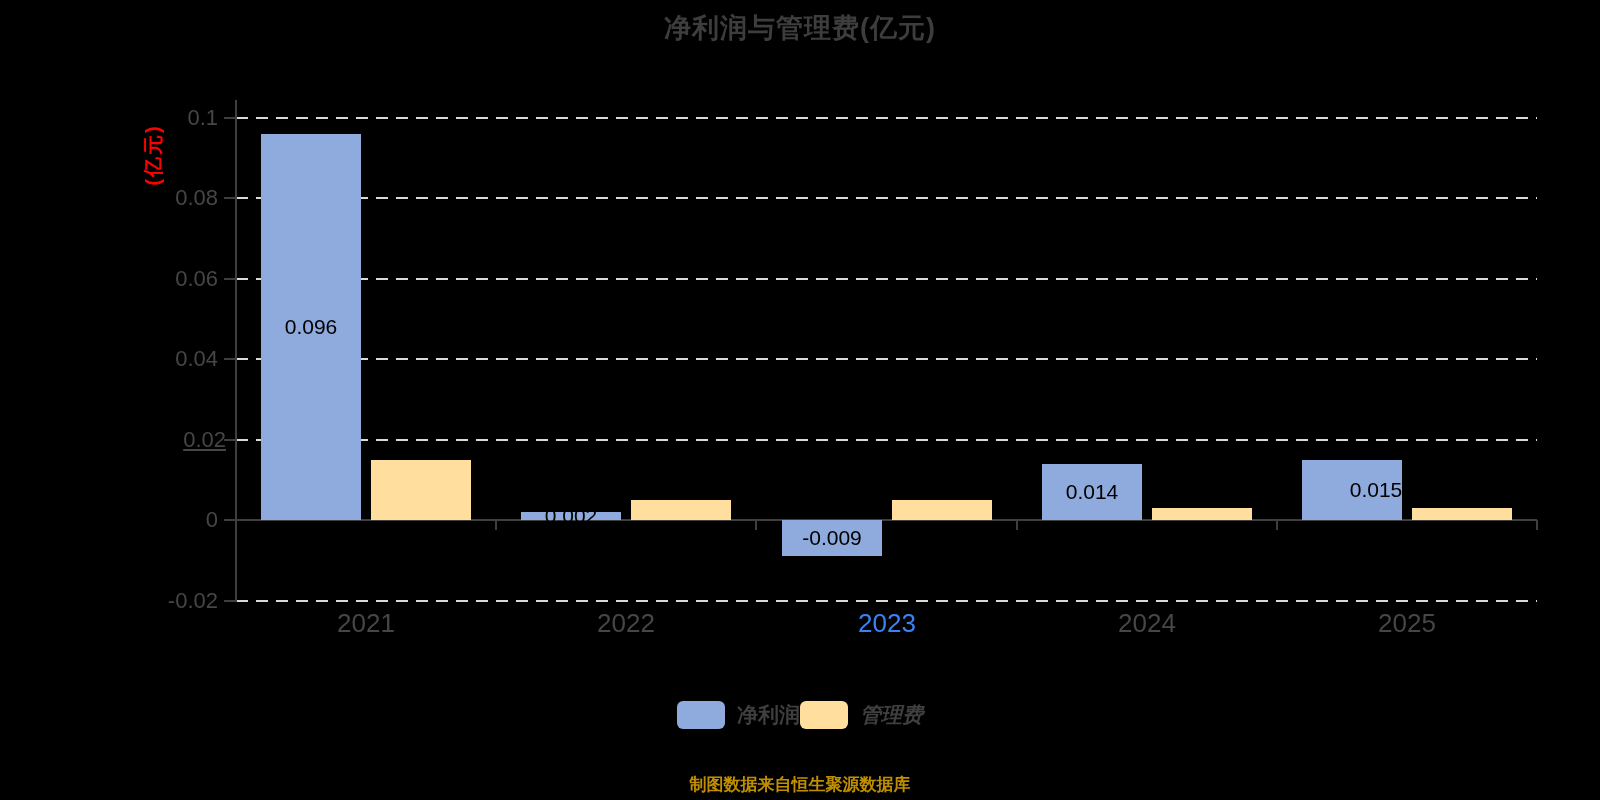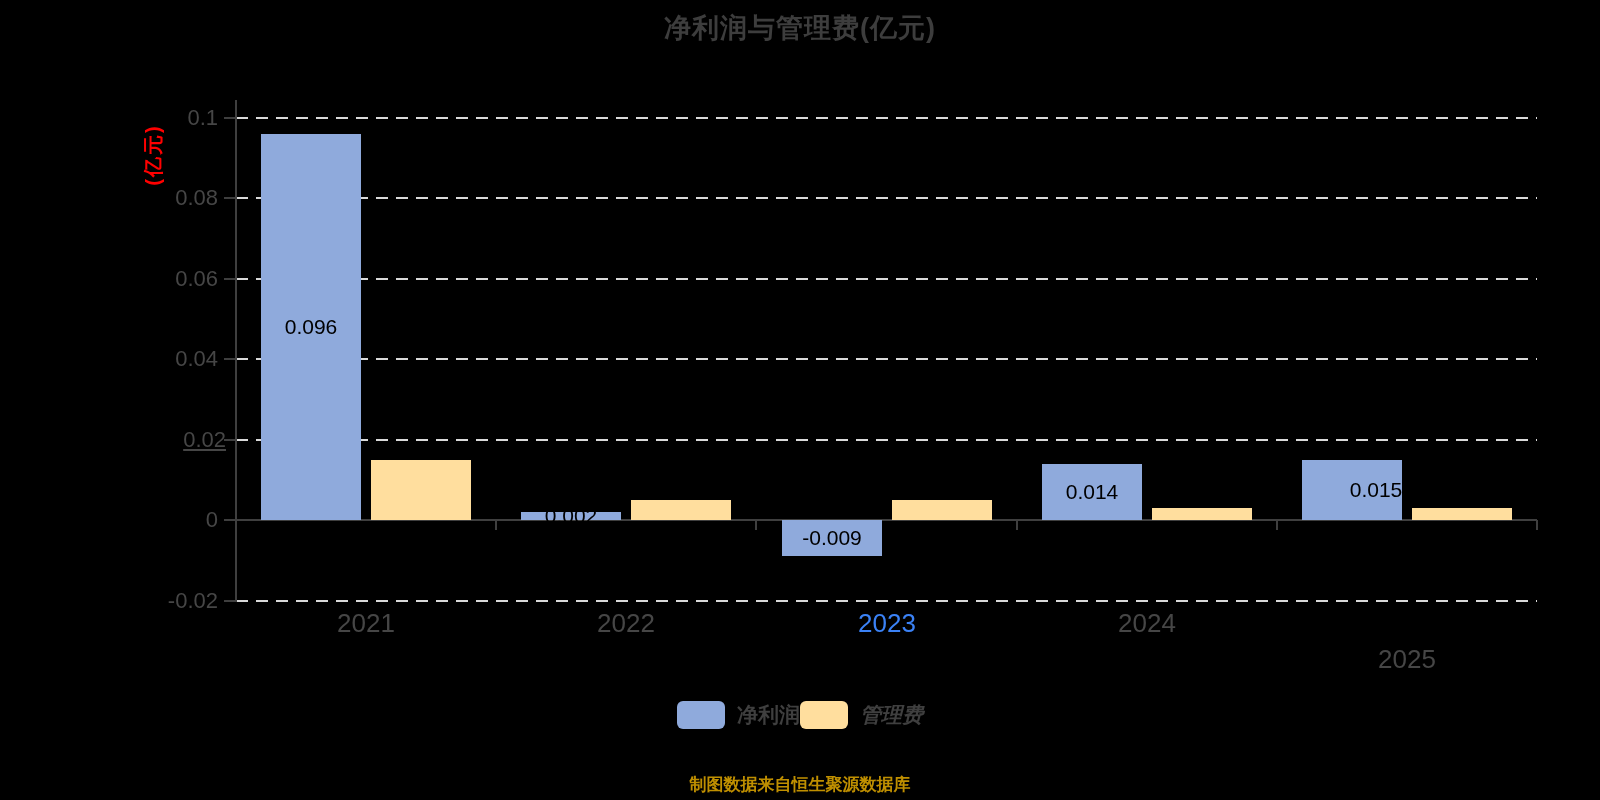--- a/index.html
+++ b/index.html
@@ -78,21 +78,21 @@
       <div class="bar-label" style="left: 782px; top: 527px; width: 100px; color: rgb(0, 0, 0);">-0.009</div>
       <div class="bar" style="left: 892px; top: 500px; width: 100px; height: 20px; background: rgb(255, 222, 158);"></div>
       <div class="xtick-label" style="left: 827px; top: 612px; color: #3b82f6;">2023</div>
       <div class="bar" style="left: 1042px; top: 464px; width: 100px; height: 56px; background: rgb(143, 170, 220);"></div>
       <div class="bar-label" style="left: 1042px; top: 481px; width: 100px; color: rgb(0, 0, 0);">0.014</div>
       <div class="bar" style="left: 1152px; top: 508px; width: 100px; height: 12px; background: rgb(255, 222, 158);"></div>
       <div class="xtick-label" style="left: 1087px; top: 612px; color: rgb(70, 70, 70);">2024</div>
       <div class="bar" style="left: 1302px; top: 460px; width: 100px; height: 60px; background: rgb(143, 170, 220);"></div>
       <div class="bar-label" style="left: 1302px; top: 479px; width: 92px; color: rgb(0, 0, 0); margin-left: 28px;">0.015</div>
       <div class="bar" style="left: 1412px; top: 508px; width: 100px; height: 12px; background: rgb(255, 222, 158);"></div>
-      <div class="xtick-label" style="left: 1347px; top: 612px; color: rgb(70, 70, 70); margin-top: 36px;">2025</div>
+      <div class="xtick-label" style="left: 1347px; top: 612px; color: rgb(70, 70, 70);">2025</div>
     </div>
 
   <div class="legend">
     <div class="legend-item">
       <span class="legend-swatch" style="background: rgb(143, 170, 220);"></span>
       <span class="legend-label" style="color: rgb(63, 63, 63);">净利润</span>
     </div>
     <div class="legend-item">
       <span class="legend-swatch" style="background: rgb(255, 222, 158);"></span>
       <span class="legend-label" style="color: rgb(63, 63, 63); font-style: italic;">管理费</span>

